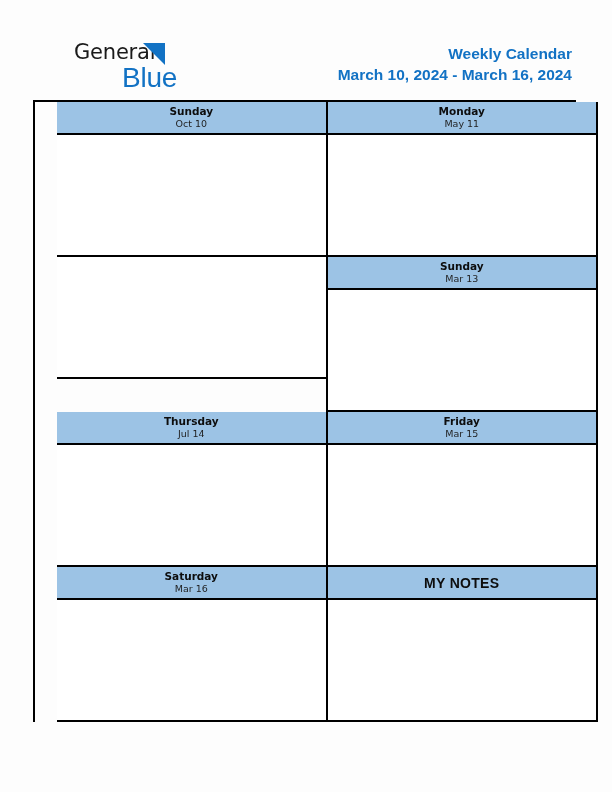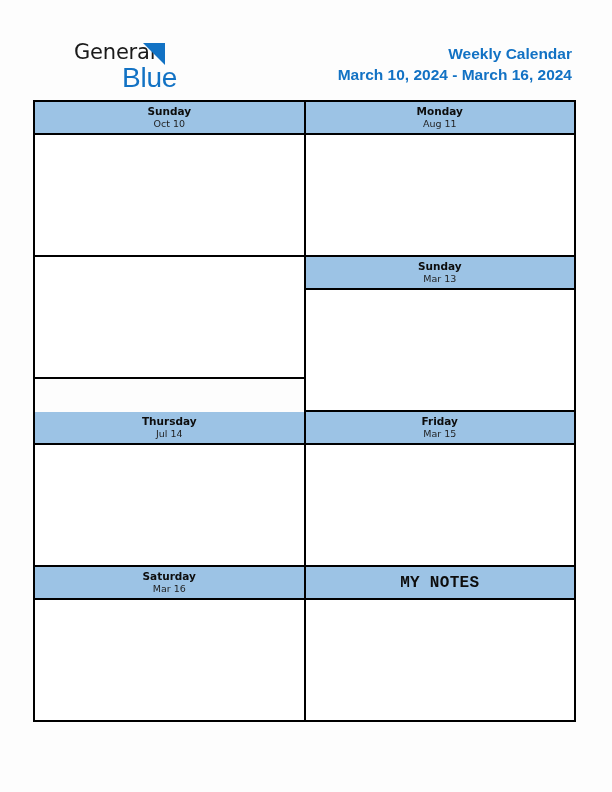--- a/index.html
+++ b/index.html
@@ -94,20 +94,21 @@
     top: 100px;
     width: 543px;
     border-top: 2px solid #000;
     border-left: 2px solid #000;
     box-sizing: border-box;
   }
 
   .week-row {
     display: flex;
     width: 100%;
+    padding-left: 22px;
   }
   .col {
     width: 50%;
     box-sizing: border-box;
     border-right: 2px solid #000;
   }
 
   .day-head {
     background: #9cc3e5;
     border-bottom: 2px solid #000;
@@ -131,25 +132,25 @@
     font-family: "DejaVu Sans", sans-serif;
   }
   .day-date {
     font-size: 9.5px;
     font-weight: 400;
     color: #1f1f1f;
     line-height: 1.25;
     font-family: "DejaVu Sans", sans-serif;
   }
   .notes-label {
-    font-size: 16px;
+    font-size: 14px;
     font-weight: bold;
     color: #0d0d0d;
     letter-spacing: 0.3px;
-    font-family: Liberation Mono, monospace;
+    font-family: Liberation Sans, sans-serif;
   }
 
   .day-body {
     height: 122px;
     background: #ffffff;
     border-bottom: 2px solid #000;
     box-sizing: border-box;
   }
   .day-body.last {
     height: 122px;
@@ -179,21 +180,21 @@
     <div class="col">
       <div class="day-head">
         <div class="day-name">Sunday</div>
         <div class="day-date">Oct 10</div>
       </div>
       <div class="day-body"></div>
     </div>
     <div class="col">
       <div class="day-head">
         <div class="day-name">Monday</div>
-        <div class="day-date">Aug 11</div>
+        <div class="day-date">May 11</div>
       </div>
       <div class="day-body"></div>
     </div>
   </div>
 
   <div class="week-row">
     <div class="col">
       <div class="day-body"></div>
     </div>
     <div class="col">

